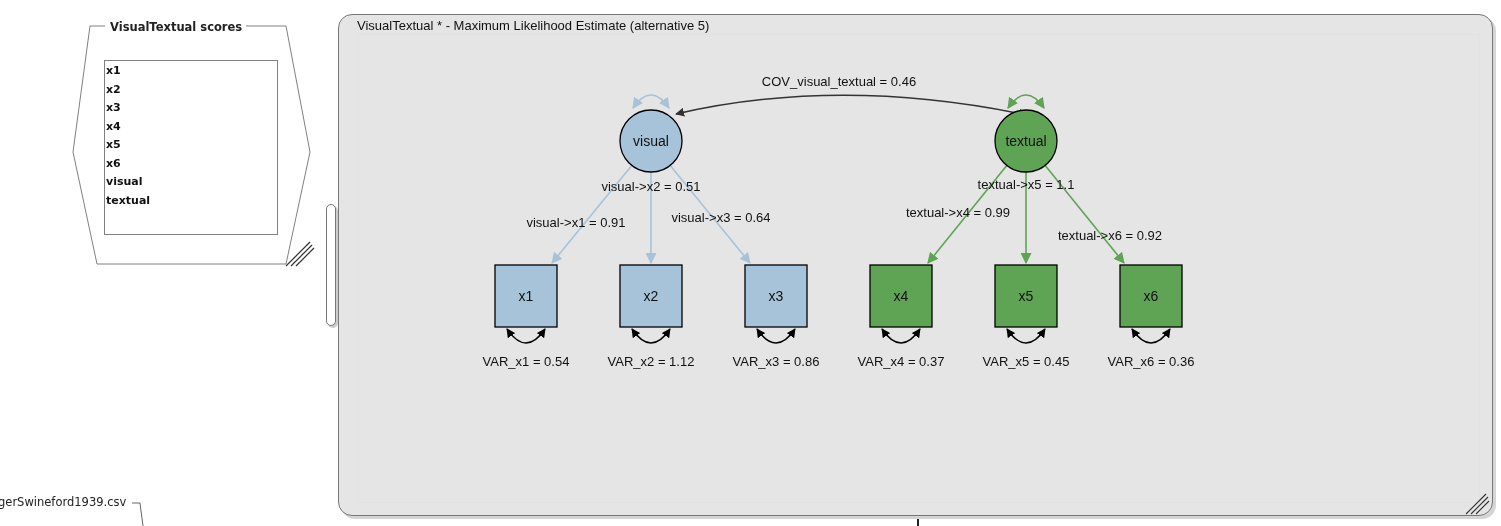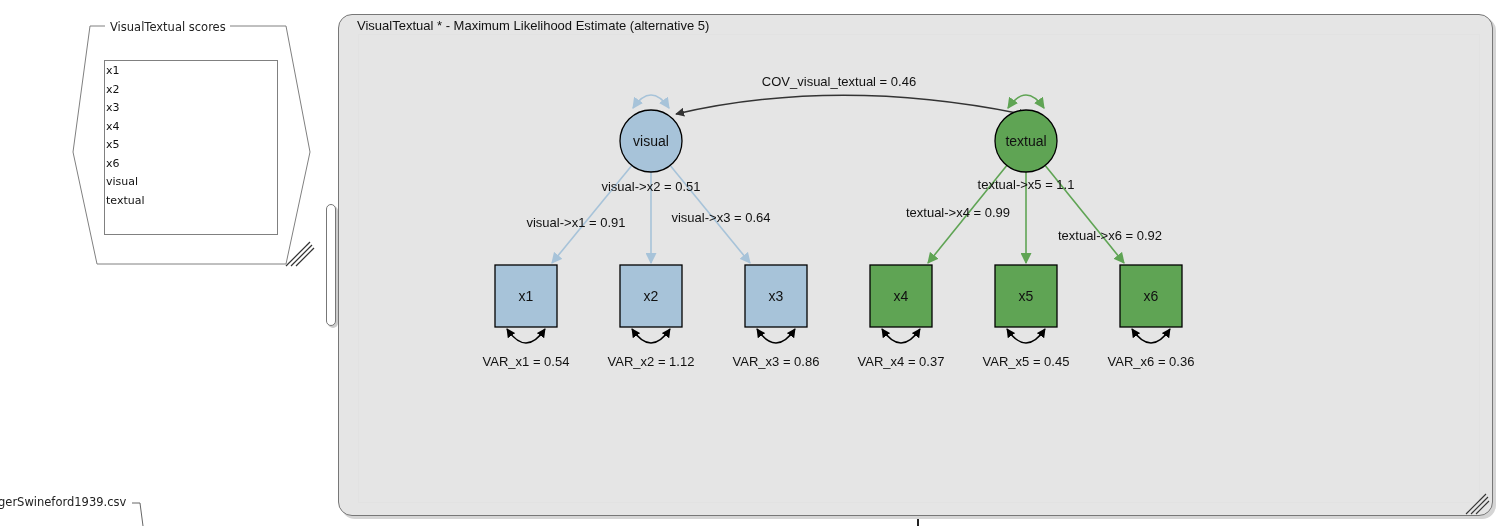--- a/index.html
+++ b/index.html
@@ -5,21 +5,21 @@
   html, body { margin:0; padding:0; background:#ffffff; }
   body { width:1501px; height:526px; position:relative; overflow:hidden; font-family:"Liberation Sans", sans-serif; }
   .abs { position:absolute; }
   .mono { font-family:"DejaVu Sans", sans-serif; }
   svg text { font-family:"Liberation Sans", sans-serif; }
   #scores-list div { font-family:"DejaVu Sans", sans-serif; font-size:11px; line-height:18.5px; padding-left:1px; color:#111; }
 </style>
 </head>
 <body>
 
-<div class="abs" style="left:70px;top:18px;width:245px;height:255px;">
+<div class="abs" style="left:70px;top:18px;width:245px;height:255px;font-weight:bold;">
   <svg width="245" height="255" style="position:absolute;left:0;top:0">
     <polyline points="35,8 20,8 3,134 27,246 216,246 240,134 216,8 160,8" fill="none" stroke="#808080" stroke-width="1"></polyline>
     <g stroke="#333" stroke-width="1.2">
       <line x1="216" y1="248" x2="240" y2="224"></line>
       <line x1="221" y1="248" x2="242" y2="227"></line>
       <line x1="226" y1="248" x2="244" y2="230"></line>
     </g>
   </svg>
   <div class="abs mono" style="left:36px;top:2px;font-size:11.5px;color:#222;background:#fff;padding:0 4px;">VisualTextual scores</div>
   <div class="abs" id="scores-list" style="left:34px;top:42px;width:172px;height:172px;border:1px solid #808080;background:#fff;padding-top:1px;">

